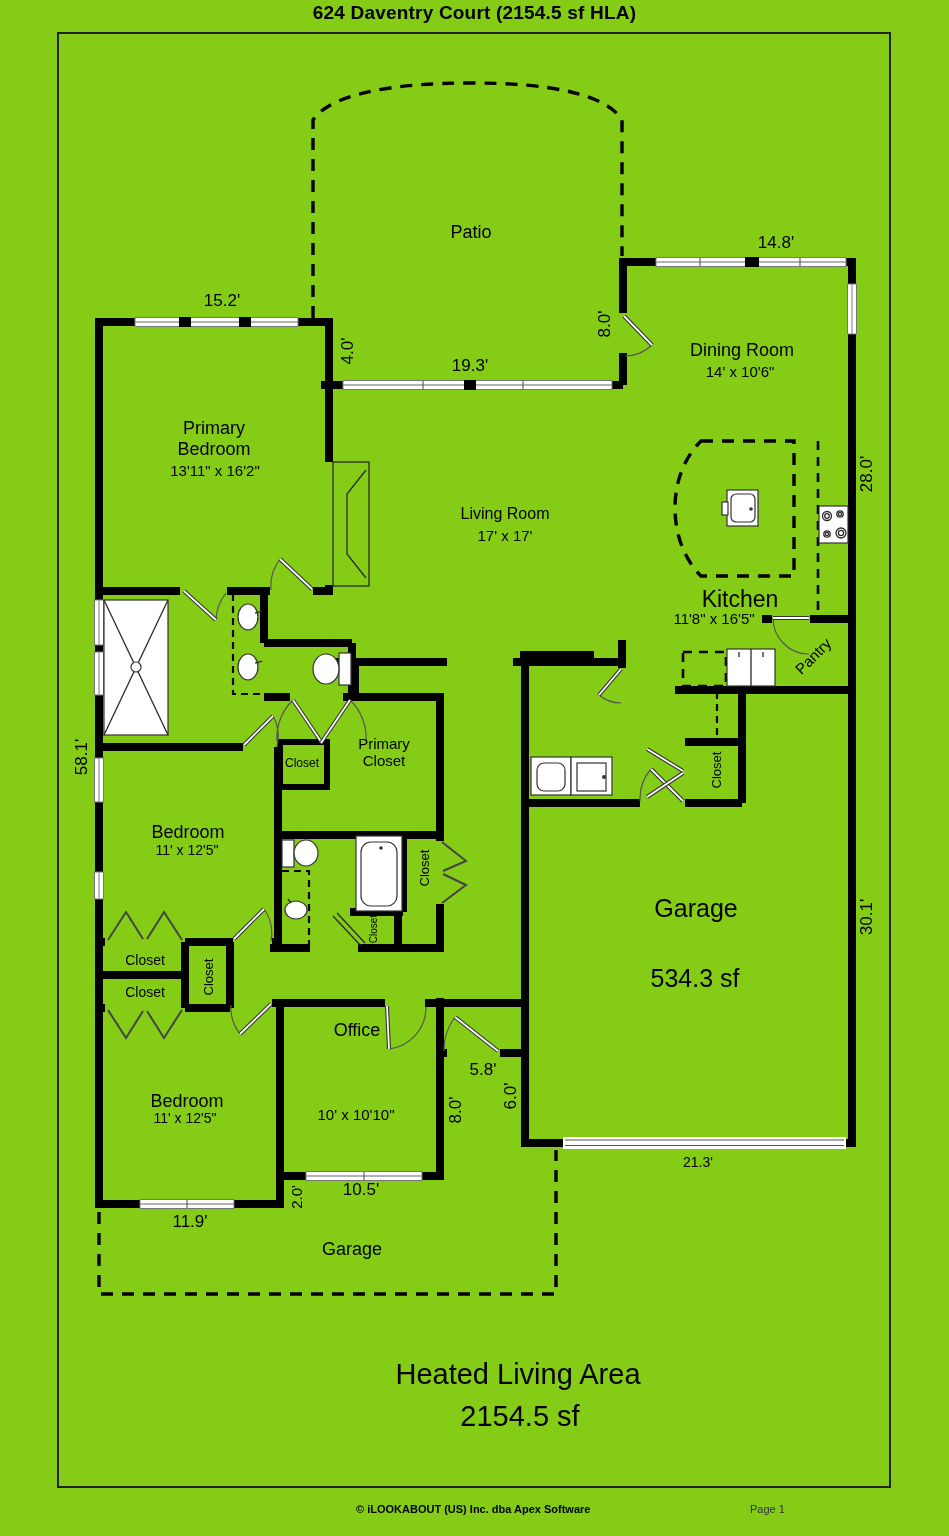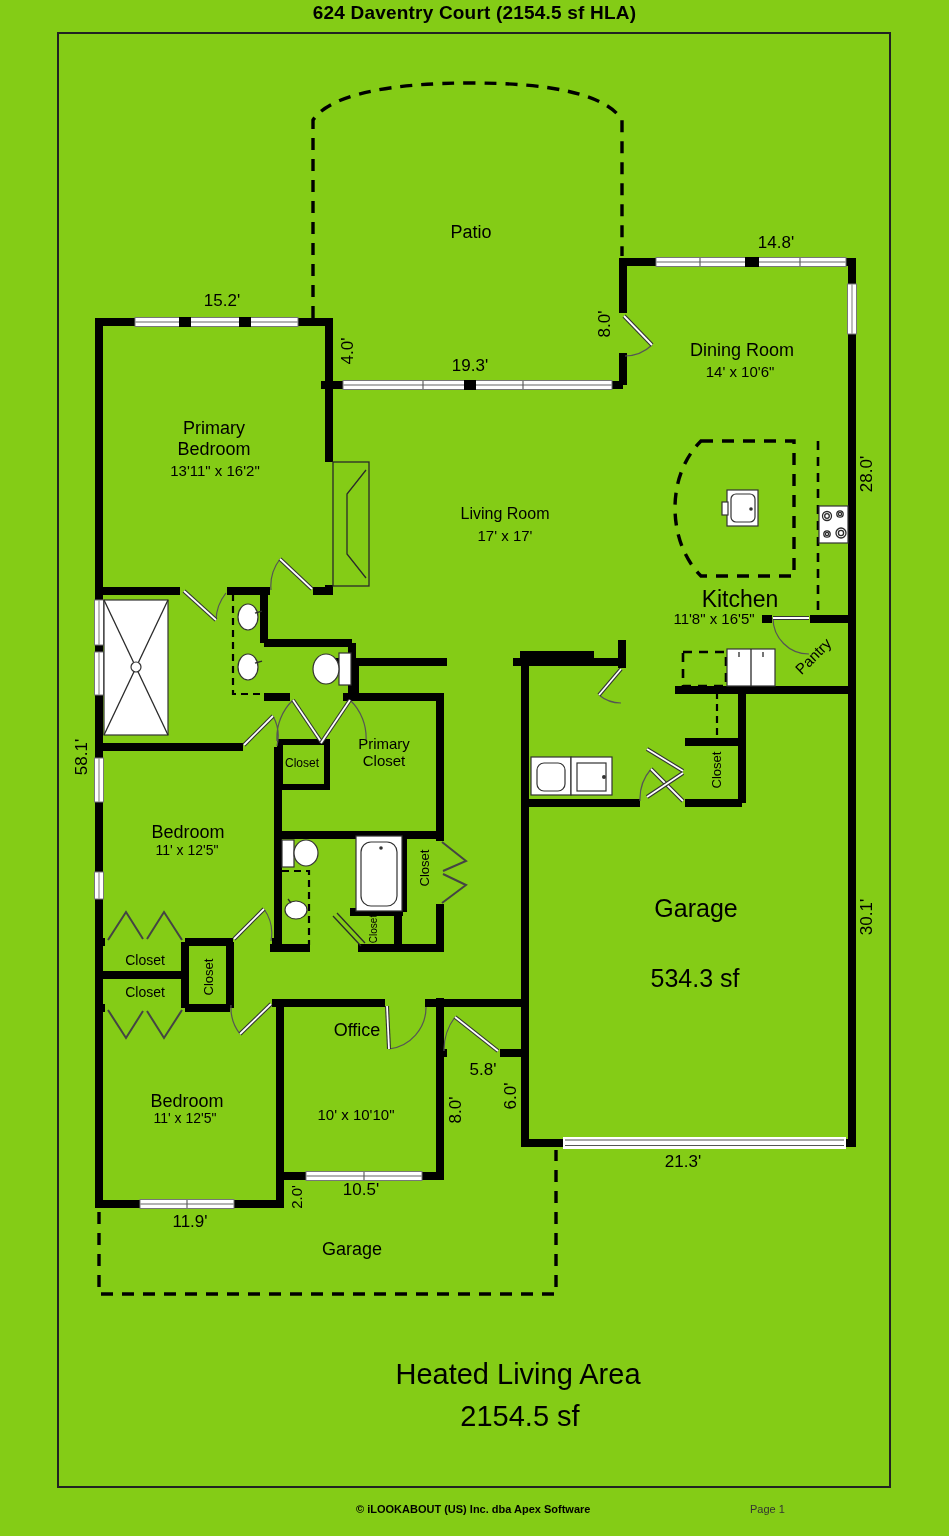--- a/index.html
+++ b/index.html
@@ -299,21 +299,21 @@
   <div class="lbl" style="left:222px;top:301px;font-size:17px">15.2'</div>
   <div class="lbl rot" style="left:867px;top:474px;font-size:17px">28.0'</div>
   <div class="lbl rot" style="left:82px;top:757px;font-size:17px">58.1'</div>
   <div class="lbl rot" style="left:867px;top:917px;font-size:17px">30.1'</div>
   <div class="lbl" style="left:483px;top:1070px;font-size:17px">5.8'</div>
   <div class="lbl rot" style="left:456px;top:1110px;font-size:17px">8.0'</div>
   <div class="lbl rot" style="left:511px;top:1096px;font-size:17px">6.0'</div>
   <div class="lbl rot" style="left:296px;top:1197px;font-size:15px">2.0'</div>
   <div class="lbl" style="left:361px;top:1190px;font-size:17px">10.5'</div>
   <div class="lbl" style="left:190px;top:1222px;font-size:17px">11.9'</div>
-  <div class="lbl" style="left:683px;top:1162px;font-size:17px">21.3'</div>
+  <div class="lbl" style="left:698px;top:1162px;font-size:14px">21.3'</div>
 
   <div class="lbl" style="left:518px;top:1374px;font-size:29px">Heated Living Area</div>
   <div class="lbl" style="left:520px;top:1416px;font-size:29px">2154.5 sf</div>
 
   <div class="ftl" style="left:356px;top:1509px;font-size:11px;font-weight:bold">© iLOOKABOUT (US) Inc. dba Apex Software</div>
   <div class="ftl" style="left:750px;top:1509px;font-size:11px;color:#333">Page 1</div>
 
 </div>
 
 </body></html>

